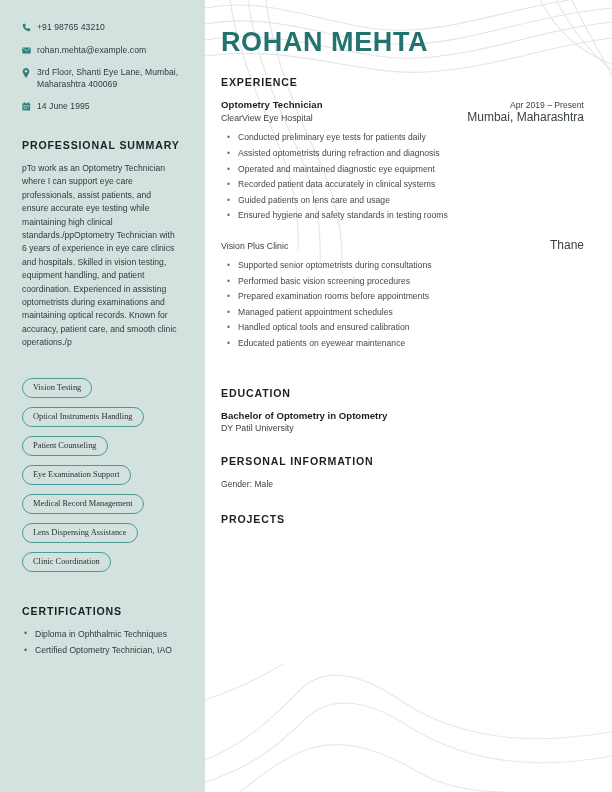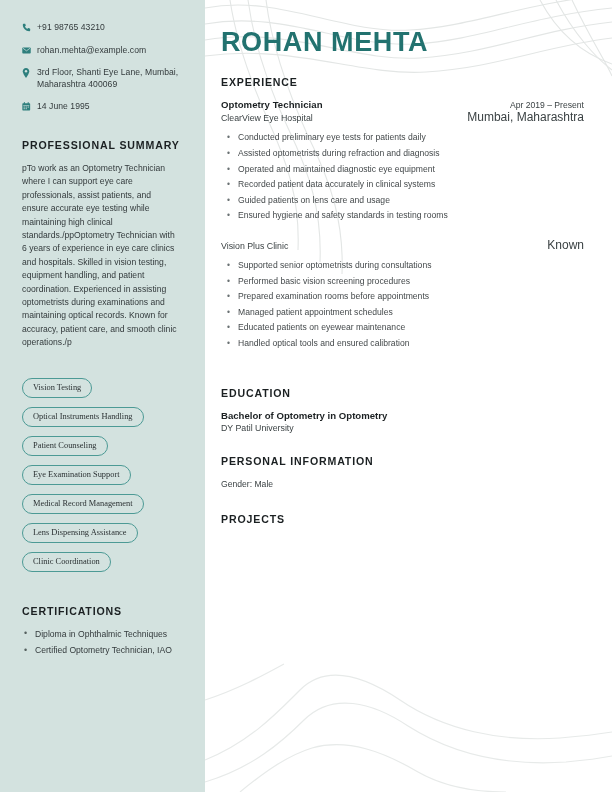--- a/index.html
+++ b/index.html
@@ -347,29 +347,29 @@
           <li class="bullet">Operated and maintained diagnostic eye equipment</li>
           <li class="bullet">Recorded patient data accurately in clinical systems</li>
           <li class="bullet">Guided patients on lens care and usage</li>
           <li class="bullet">Ensured hygiene and safety standards in testing rooms</li>
         </ul>
       </div>
 
       <div class="job">
         <div class="job-row">
           <span class="job-company">Vision Plus Clinic</span>
-          <span class="job-loc">Known</span>
+          <span class="job-loc">Thane</span>
         </div>
         <ul class="bullets">
           <li class="bullet">Supported senior optometrists during consultations</li>
           <li class="bullet">Performed basic vision screening procedures</li>
           <li class="bullet">Prepared examination rooms before appointments</li>
           <li class="bullet">Managed patient appointment schedules</li>
+          <li class="bullet">Handled optical tools and ensured calibration</li>
           <li class="bullet">Educated patients on eyewear maintenance</li>
-          <li class="bullet">Handled optical tools and ensured calibration</li>
         </ul>
       </div>
 
       <div class="sec-spacer-lg"></div>
 
       <h2 class="main-heading">EDUCATION</h2>
       <div>
         <div class="edu-degree">Bachelor of Optometry in Optometry</div>
         <div class="edu-school">DY Patil University</div>
       </div>

